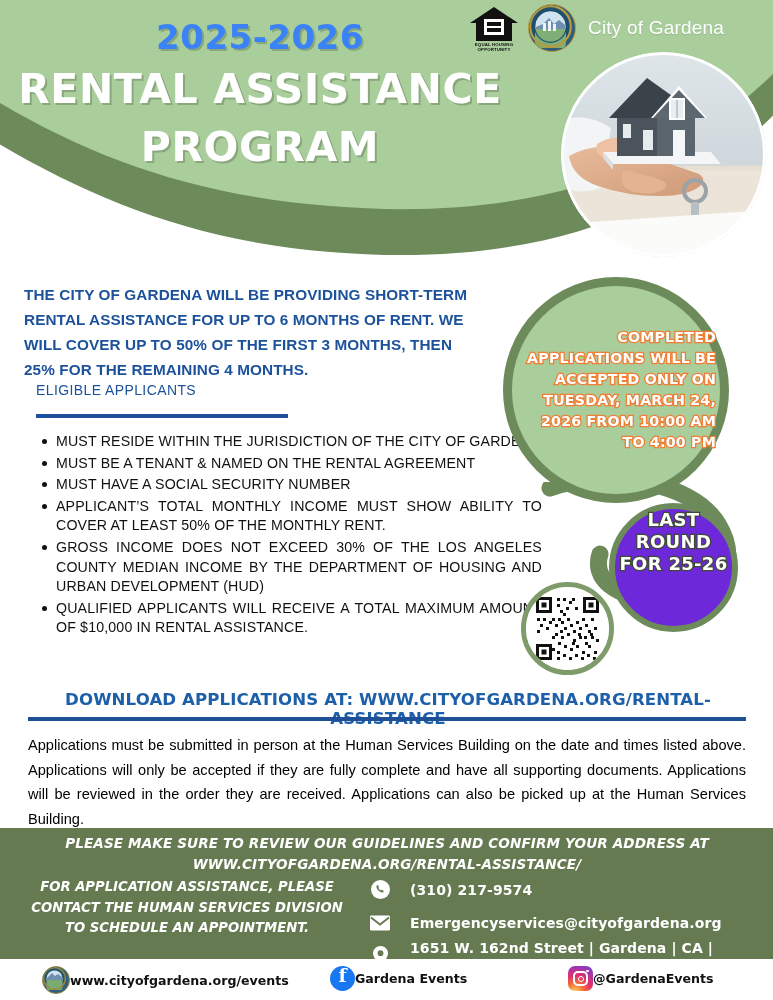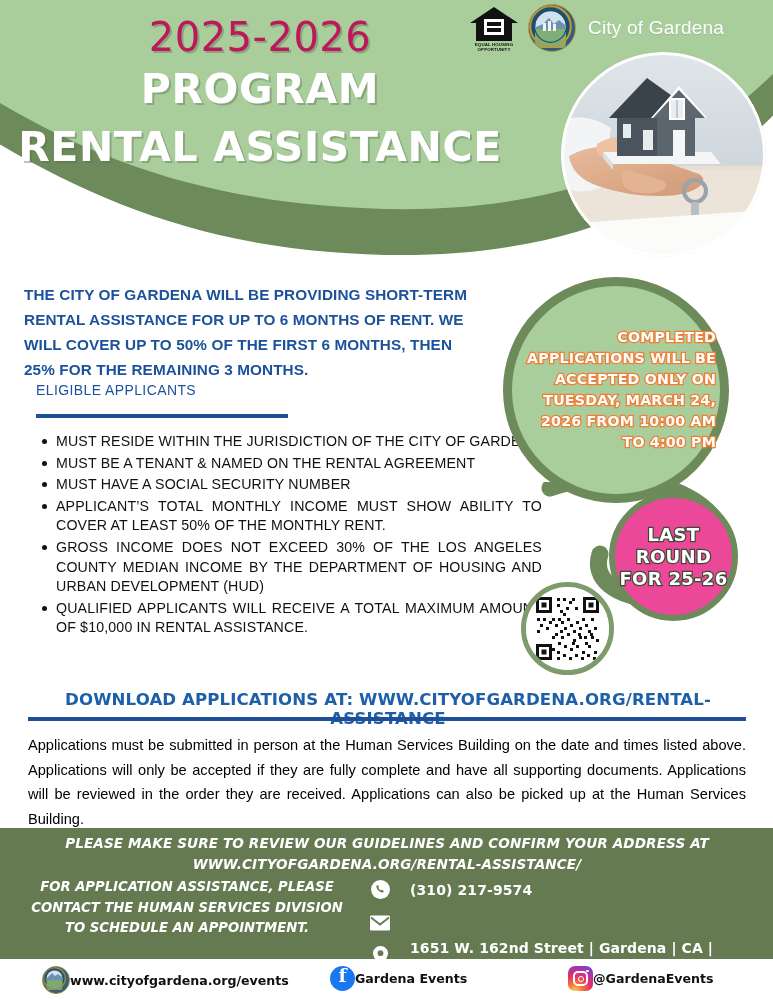--- a/index.html
+++ b/index.html
@@ -20,21 +20,21 @@
   .seal{width:46px;height:46px;border-radius:50%;overflow:hidden;position:relative;background:#2f5d7c;
         border:1.4px solid #b79b3e;}
   .cityname{font-size:19px;color:#ffffff;letter-spacing:.2px;margin-left:4px;font-weight:400;
             text-shadow:0 1px 1px rgba(0,0,0,.12);}
 
   .photo{position:absolute;left:561px;top:52px;width:205px;height:205px;border-radius:50%;
          overflow:hidden;z-index:5;box-shadow:0 0 0 0 rgba(0,0,0,0);}
   .photo svg{display:block;}
 
   .title-block{position:absolute;left:0;top:14px;width:520px;text-align:center;z-index:4;}
-  .t1{font-size:40px;font-weight:400;color:#be185d;letter-spacing:.5px;line-height:46px;
+  .t1{font-size:34px;font-weight:700;color:#3b82f6;letter-spacing:.5px;line-height:46px;
       font-family:"DejaVu Sans", sans-serif;
       text-shadow:2px 2px 0 rgba(90,110,75,.40);}
   .t2{font-size:41px;font-weight:700;color:#ffffff;letter-spacing:.6px;line-height:58px;
       font-family:"DejaVu Sans", sans-serif;
       text-shadow:2px 2px 0 rgba(90,110,75,.40);}
 
   
   .intro{position:absolute;left:24px;top:282px;width:455px;color:#1c529b;
          font-size:15.3px;font-weight:700;line-height:25px;letter-spacing:.1px;}
 
@@ -51,23 +51,23 @@
                       border-radius:50%;background:#111;}
   .bullets li .nj{text-align:left;display:block;}
 
   
   .circ-big{position:absolute;left:503px;top:277px;width:226px;height:226px;border-radius:50%;
             background:#a9ce9c;border:9px solid #6d8a5b;box-sizing:border-box;z-index:3;
             display:flex;align-items:center;justify-content:center;}
   .circ-big-txt{width:200px;text-align:right;font-family:"DejaVu Sans", sans-serif;
      font-size:14.2px;font-weight:700;line-height:21px;color:#ffffff;letter-spacing:.2px;
      -webkit-text-stroke:2.6px #ef7f35;paint-order:stroke fill;}
-  .circ-mid{position:absolute;left:609px;top:492px;width:129px;height:129px;border-radius:50%;
-            background:#ec4899;border:6px solid #6d8a5b;box-sizing:border-box;z-index:4;
-            display:flex;align-items:center;justify-content:center;}
+  .circ-mid{position:absolute;left:609px;top:503px;width:129px;height:129px;border-radius:50%;
+            background:#6d28d9;border:6px solid #6d8a5b;box-sizing:border-box;z-index:4;
+            display:flex;justify-content:center;}
   .circ-mid-txt{width:116px;text-align:center;font-family:"DejaVu Sans", sans-serif;
      font-size:18px;font-weight:700;line-height:22px;color:#ffffff;letter-spacing:.3px;
      -webkit-text-stroke:2.4px #3d4a33;paint-order:stroke fill;}
   .qr-wrap{position:absolute;left:521px;top:582px;width:93px;height:93px;border-radius:50%;
            background:#ffffff;border:5px solid #7e9c6b;box-sizing:border-box;z-index:5;overflow:hidden;}
   .swirl{position:absolute;left:540px;top:482px;z-index:2;}
 
   
   .dl{position:absolute;left:24px;top:690px;width:728px;text-align:center;color:#1d5fa8;
       font-size:16.6px;font-weight:700;letter-spacing:.1px;font-family:"DejaVu Sans", sans-serif;}
@@ -127,22 +127,22 @@
         <path d="M -40,-10 L 820,-10 L 820,60 C 700,225 520,268 330,252 C 180,240 70,190 -40,120 Z" fill="#6d8a5b"></path>
 
         <path d="M -40,-10 L 820,-10 L 820,20 C 700,180 520,222 330,206 C 180,194 70,150 -40,78 Z" fill="#a9ce9c"></path>
 
         <path d="M -40,150 C 70,215 190,262 340,274 C 520,288 700,240 820,95 L 820,300 L -40,300 Z" fill="#ffffff"></path>
       </g>
     </svg>
 
     <div class="title-block">
       <div class="t1">2025-2026</div>
+      <div class="t2">RENTAL ASSISTANCE</div>
       <div class="t2">PROGRAM</div>
-      <div class="t2">RENTAL ASSISTANCE</div>
     </div>
 
     <div class="logos">
       <div class="ehl">
         <svg width="52" height="40" viewBox="0 0 52 40">
           <path d="M26 2 L50 18 L44 18 L44 36 L8 36 L8 18 L2 18 Z" fill="#111"></path>
           <rect x="16" y="14" width="20" height="16" fill="#fff"></rect>
           <rect x="19" y="17" width="14" height="4" fill="#111"></rect>
           <rect x="19" y="23" width="14" height="4" fill="#111"></rect>
         </svg>
@@ -219,21 +219,21 @@
           <rect x="137" y="176" width="6" height="5" fill="#b7bfc4"></rect>
           <rect x="137" y="186" width="6" height="5" fill="#b7bfc4"></rect>
 
           <path d="M30 170 L205 158 L205 205 L20 205 Z" fill="#fbfbfa"></path>
         </g>
         <circle cx="102.5" cy="102.5" r="101" fill="none" stroke="#ffffff" stroke-width="3"></circle>
       </svg>
     </div>
   </div>
 
-  <div class="intro">THE CITY OF GARDENA WILL BE PROVIDING SHORT-TERM RENTAL ASSISTANCE FOR UP TO 6 MONTHS OF RENT. WE WILL COVER UP TO 50% OF THE FIRST  6 MONTHS, THEN 25% FOR THE REMAINING 3 MONTHS.</div>
+  <div class="intro">THE CITY OF GARDENA WILL BE PROVIDING SHORT-TERM RENTAL ASSISTANCE FOR UP TO 6 MONTHS OF RENT. WE WILL COVER UP TO 50% OF THE FIRST  3 MONTHS, THEN 25% FOR THE REMAINING 4 MONTHS.</div>
 
   <div class="sec-title">ELIGIBLE APPLICANTS</div>
   <div class="sec-rule"></div>
 
   <ul class="bullets">
     <li>
         <span class="nj">MUST RESIDE WITHIN THE JURISDICTION OF THE CITY OF GARDENA</span>
       </li>
     <li>
         <span class="nj">MUST BE A TENANT &amp; NAMED ON THE RENTAL AGREEMENT</span>
@@ -358,20 +358,21 @@
       </span>
       <span class="txt">(310) 217-9574</span>
     </div>
     <div class="fb-row">
       <span class="ico">
         <svg width="21" height="16" viewBox="0 0 21 16">
             <rect width="21" height="16" rx="1.5" fill="#fff"></rect>
         <path d="M1 2.2 L10.5 9.6 L20 2.2" fill="none" stroke="#667a52" stroke-width="2"></path>
           </svg>
       </span>
+      <span class="txt">Emergencyservices@cityofgardena.org</span>
     </div>
     <div class="fb-row">
       <span class="ico">
         <svg width="15" height="20" viewBox="0 0 15 20">
             <path d="M7.5 0C3.4 0 0 3.3 0 7.3 0 12.6 7.5 20 7.5 20S15 12.6 15 7.3C15 3.3 11.6 0 7.5 0Z" fill="#fff"></path>
         <circle cx="7.5" cy="7.2" r="2.9" fill="#667a52"></circle>
           </svg>
       </span>
       <span class="txt">1651 W. 162nd Street | Gardena | CA | 90247</span>
     </div>

